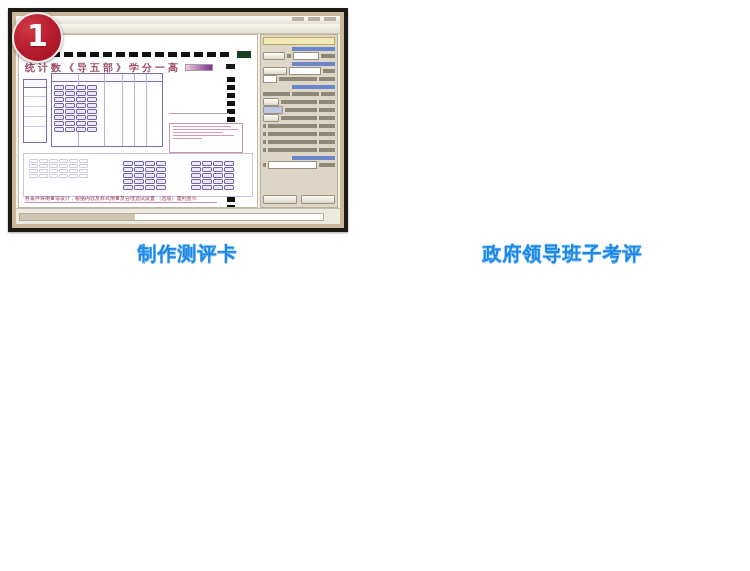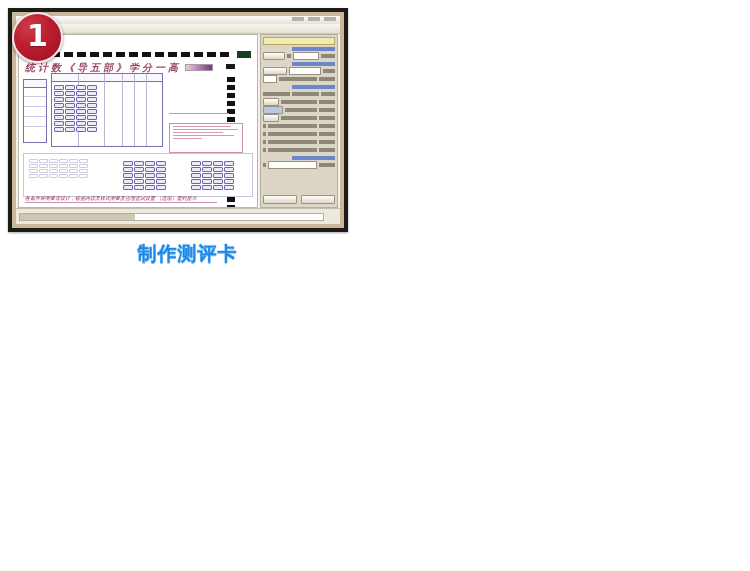--- a/index.html
+++ b/index.html
@@ -25,21 +25,21 @@
     box-shadow:0 1px 2px rgba(0,0,0,.35);
   }
   .matte{
     width:100%;height:100%;
     background:#cbb79a;
     padding:4px;
     box-sizing:border-box;
   }
   .photo{
     position:relative;width:100%;height:100%;
-    overflow:hidden;background:#0f172a;font-style:italic;
+    overflow:hidden;background:#0f172a;
   }
 
   
   .f1{left:8px;top:8px;width:340px;height:224px;}
 
   
   .badge{
     position:absolute;z-index:40;
     width:47px;height:47px;border-radius:50%;
     background:radial-gradient(circle at 34% 28%,#d13a48 0%,#bb1f31 42%,#9e0f22 100%);
@@ -458,26 +458,30 @@
             </div>
           </div>
 
         </div>
       </div>
     </div>
     <div class="badge b1">1</div>
     <div class="caption cap-top">制作测评卡</div>
   </div>
 
-
   <div class="cell">
-    
-    
-    
+
+    <div class="caption cap-top">政府领导班子考评</div>
   </div>
 
   <div class="cell">
     
     
     
   </div>
 
+  <div class="cell">
+    
+    
+    
+  </div>
+
 </div>
 
 </body></html>

